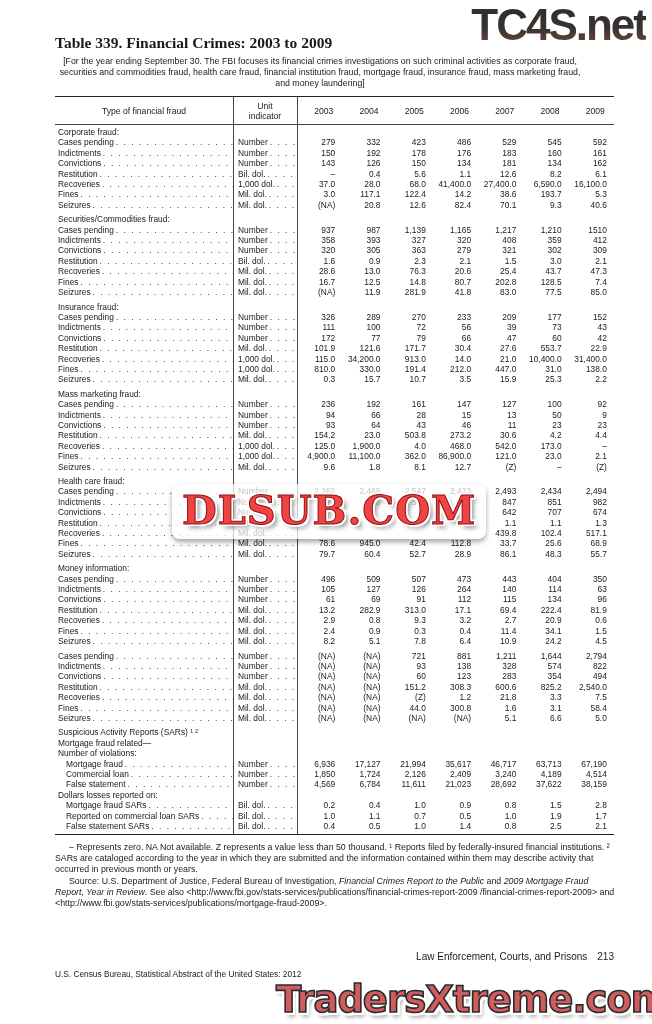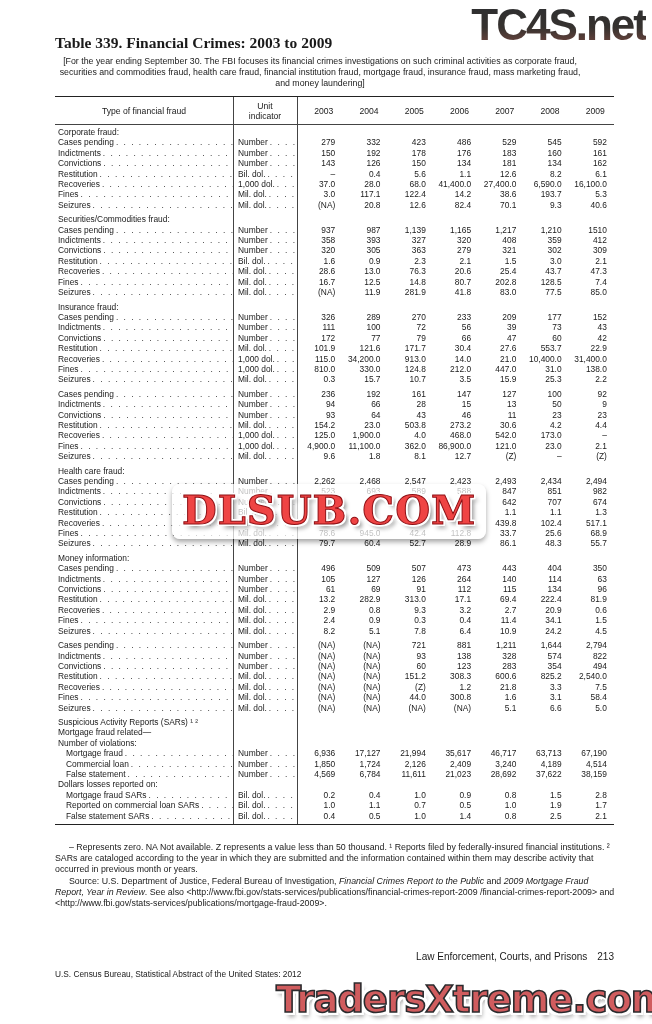--- a/index.html
+++ b/index.html
@@ -421,21 +421,21 @@
             <div class="cell label">
               <span class="txt">Fines</span>
               <span class="leader">. . . . . . . . . . . . . . . . . . . . . . . . . . . . . . . . . . . . . . . . . . . . . . . . . . . . . . . . . . . . . . . . . . . . . . . . . . . . . . . . </span>
             </div>
             <div class="cell unit">
               <span class="txt">1,000 dol.</span>
               <span class="leader">. . . . . . . . . . . . . . . . . . . . . . . . . . . . . . . . . . . . . . . . . . . . . . . . . . . . . . . . . . . . . . . . . . . . . . . . . . . . . . . . </span>
             </div>
             <div class="cell val">810.0</div>
             <div class="cell val">330.0</div>
-            <div class="cell val">124.8</div>
+            <div class="cell val">191.4</div>
             <div class="cell val">212.0</div>
             <div class="cell val">447.0</div>
             <div class="cell val">31.0</div>
             <div class="cell val">138.0</div>
           </div>
           <div class="row grid">
             <div class="cell label">
               <span class="txt">Seizures</span>
               <span class="leader">. . . . . . . . . . . . . . . . . . . . . . . . . . . . . . . . . . . . . . . . . . . . . . . . . . . . . . . . . . . . . . . . . . . . . . . . . . . . . . . . </span>
             </div>
@@ -446,20 +446,21 @@
             <div class="cell val">0.3</div>
             <div class="cell val">15.7</div>
             <div class="cell val">10.7</div>
             <div class="cell val">3.5</div>
             <div class="cell val">15.9</div>
             <div class="cell val">25.3</div>
             <div class="cell val">2.2</div>
           </div>
         </div>
         <div class="section">
+          <div class="sec-head">Mass marketing fraud:</div>
           <div class="row grid">
             <div class="cell label">
               <span class="txt">Cases pending</span>
               <span class="leader">. . . . . . . . . . . . . . . . . . . . . . . . . . . . . . . . . . . . . . . . . . . . . . . . . . . . . . . . . . . . . . . . . . . . . . . . . . . . . . . . </span>
             </div>
             <div class="cell unit">
               <span class="txt">Number</span>
               <span class="leader">. . . . . . . . . . . . . . . . . . . . . . . . . . . . . . . . . . . . . . . . . . . . . . . . . . . . . . . . . . . . . . . . . . . . . . . . . . . . . . . . </span>
             </div>
             <div class="cell val">236</div>

